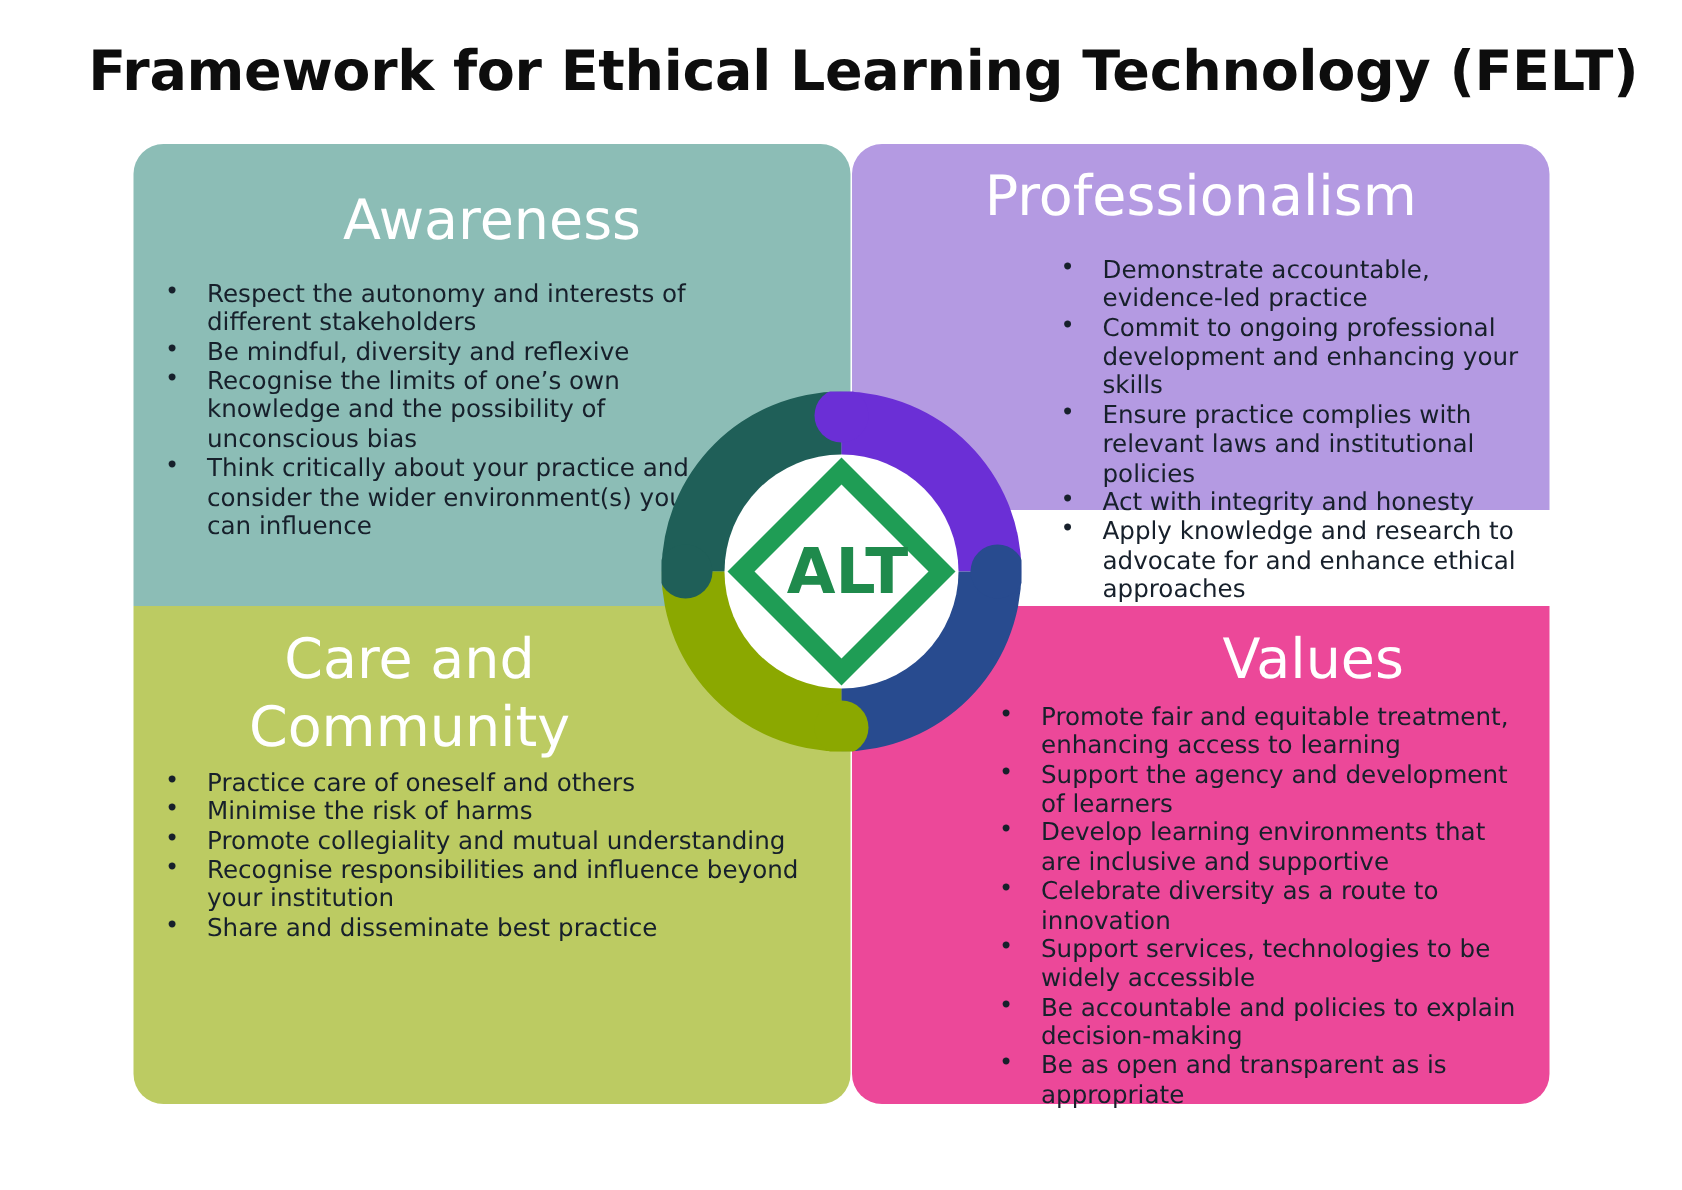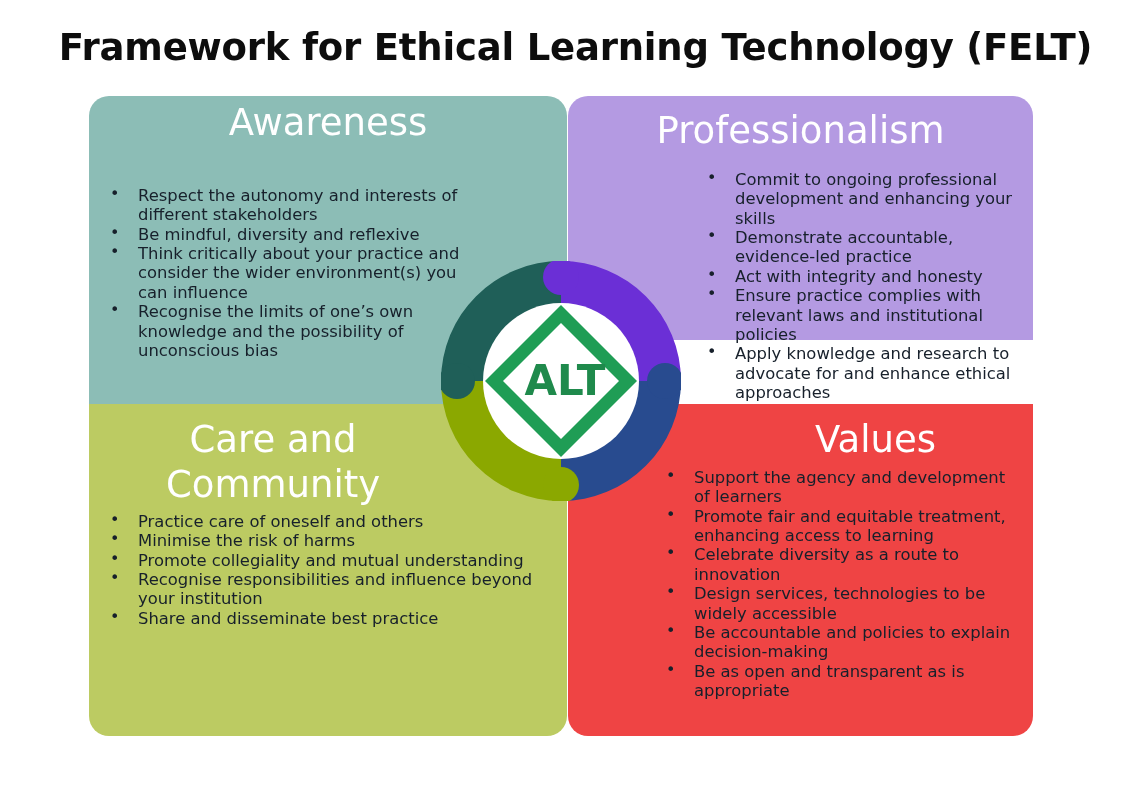--- a/index.html
+++ b/index.html
@@ -50,33 +50,33 @@
   }
   .panel-care {
     left: 89px;  top: 404px;
     width: 478px; height: 332px;
     background: #bccb62;
     border-radius: 0 0 20px 20px;
   }
   .panel-values {
     left: 568px; top: 404px;
     width: 465px; height: 332px;
-    background: #ef4444;
+    background: #ec4899;
     border-radius: 0 0 20px 20px;
   }
 
   .panel-heading {
     text-align: center;
     color: #ffffff;
     font-size: 37px;
     font-weight: 400;
     line-height: 1.22;
     letter-spacing: 0px;
   }
-  .heading-awareness       { padding-top: 4px; }
+  .heading-awareness       { padding-top: 28px; }
   .heading-professionalism { padding-top: 12px; }
   .heading-care            { padding-top: 13px; padding-left: 10px; padding-right: 120px; }
   .heading-values          { padding-top: 13px; padding-left: 150px; }
 
   ul.bullets {
     margin: 0;
     padding: 0;
     list-style: none;
     color: #17202b;
   }
@@ -137,34 +137,34 @@
 <body>
 
 <div class="page-title">Framework for Ethical Learning Technology (FELT)</div>
 
 <div class="panel panel-awareness">
   <div class="panel-heading heading-awareness">Awareness</div>
   <div class="wrap-awareness">
     <ul class="bullets">
       <li>Respect the autonomy and interests of different stakeholders</li>
       <li>Be mindful, diversity and reflexive</li>
+      <li>Recognise the limits of one’s own knowledge and the possibility of unconscious bias</li>
       <li>Think critically about your practice and consider the wider environment(s) you can influence</li>
-      <li>Recognise the limits of one’s own knowledge and the possibility of unconscious bias</li>
     </ul>
   </div>
 </div>
 
 <div class="panel panel-professionalism">
   <div class="panel-heading heading-professionalism">Professionalism</div>
   <div class="wrap-professionalism">
     <ul class="bullets">
+      <li>Demonstrate accountable, evidence-led practice</li>
       <li>Commit to ongoing professional development and enhancing your skills</li>
-      <li>Demonstrate accountable, evidence-led practice</li>
+      <li>Ensure practice complies with relevant laws and institutional policies</li>
       <li>Act with integrity and honesty</li>
-      <li>Ensure practice complies with relevant laws and institutional policies</li>
       <li>Apply knowledge and research to advocate for and enhance ethical approaches</li>
     </ul>
   </div>
 </div>
 
 <div class="panel panel-care">
   <div class="panel-heading heading-care">Care and Community</div>
   <div class="wrap-care">
     <ul class="bullets">
       <li>Practice care of oneself and others</li>
@@ -174,24 +174,25 @@
       <li>Share and disseminate best practice</li>
     </ul>
   </div>
 
 </div>
 
 <div class="panel panel-values">
   <div class="panel-heading heading-values">Values</div>
   <div class="wrap-values">
     <ul class="bullets">
+      <li>Promote fair and equitable treatment, enhancing access to learning</li>
       <li>Support the agency and development of learners</li>
-      <li>Promote fair and equitable treatment, enhancing access to learning</li>
+      <li>Develop learning environments that are inclusive and supportive</li>
       <li>Celebrate diversity as a route to innovation</li>
-      <li>Design services, technologies to be widely accessible</li>
+      <li>Support services, technologies to be widely accessible</li>
       <li>Be accountable and policies to explain decision-making</li>
       <li>Be as open and transparent as is appropriate</li>
     </ul>
   </div>
 </div>
 
 <div class="logo-assembly">
   <svg width="240" height="240" viewBox="0 0 240 240" class="logo-svg" aria-hidden="true">
     <defs>
       <clipPath id="ringclip">

